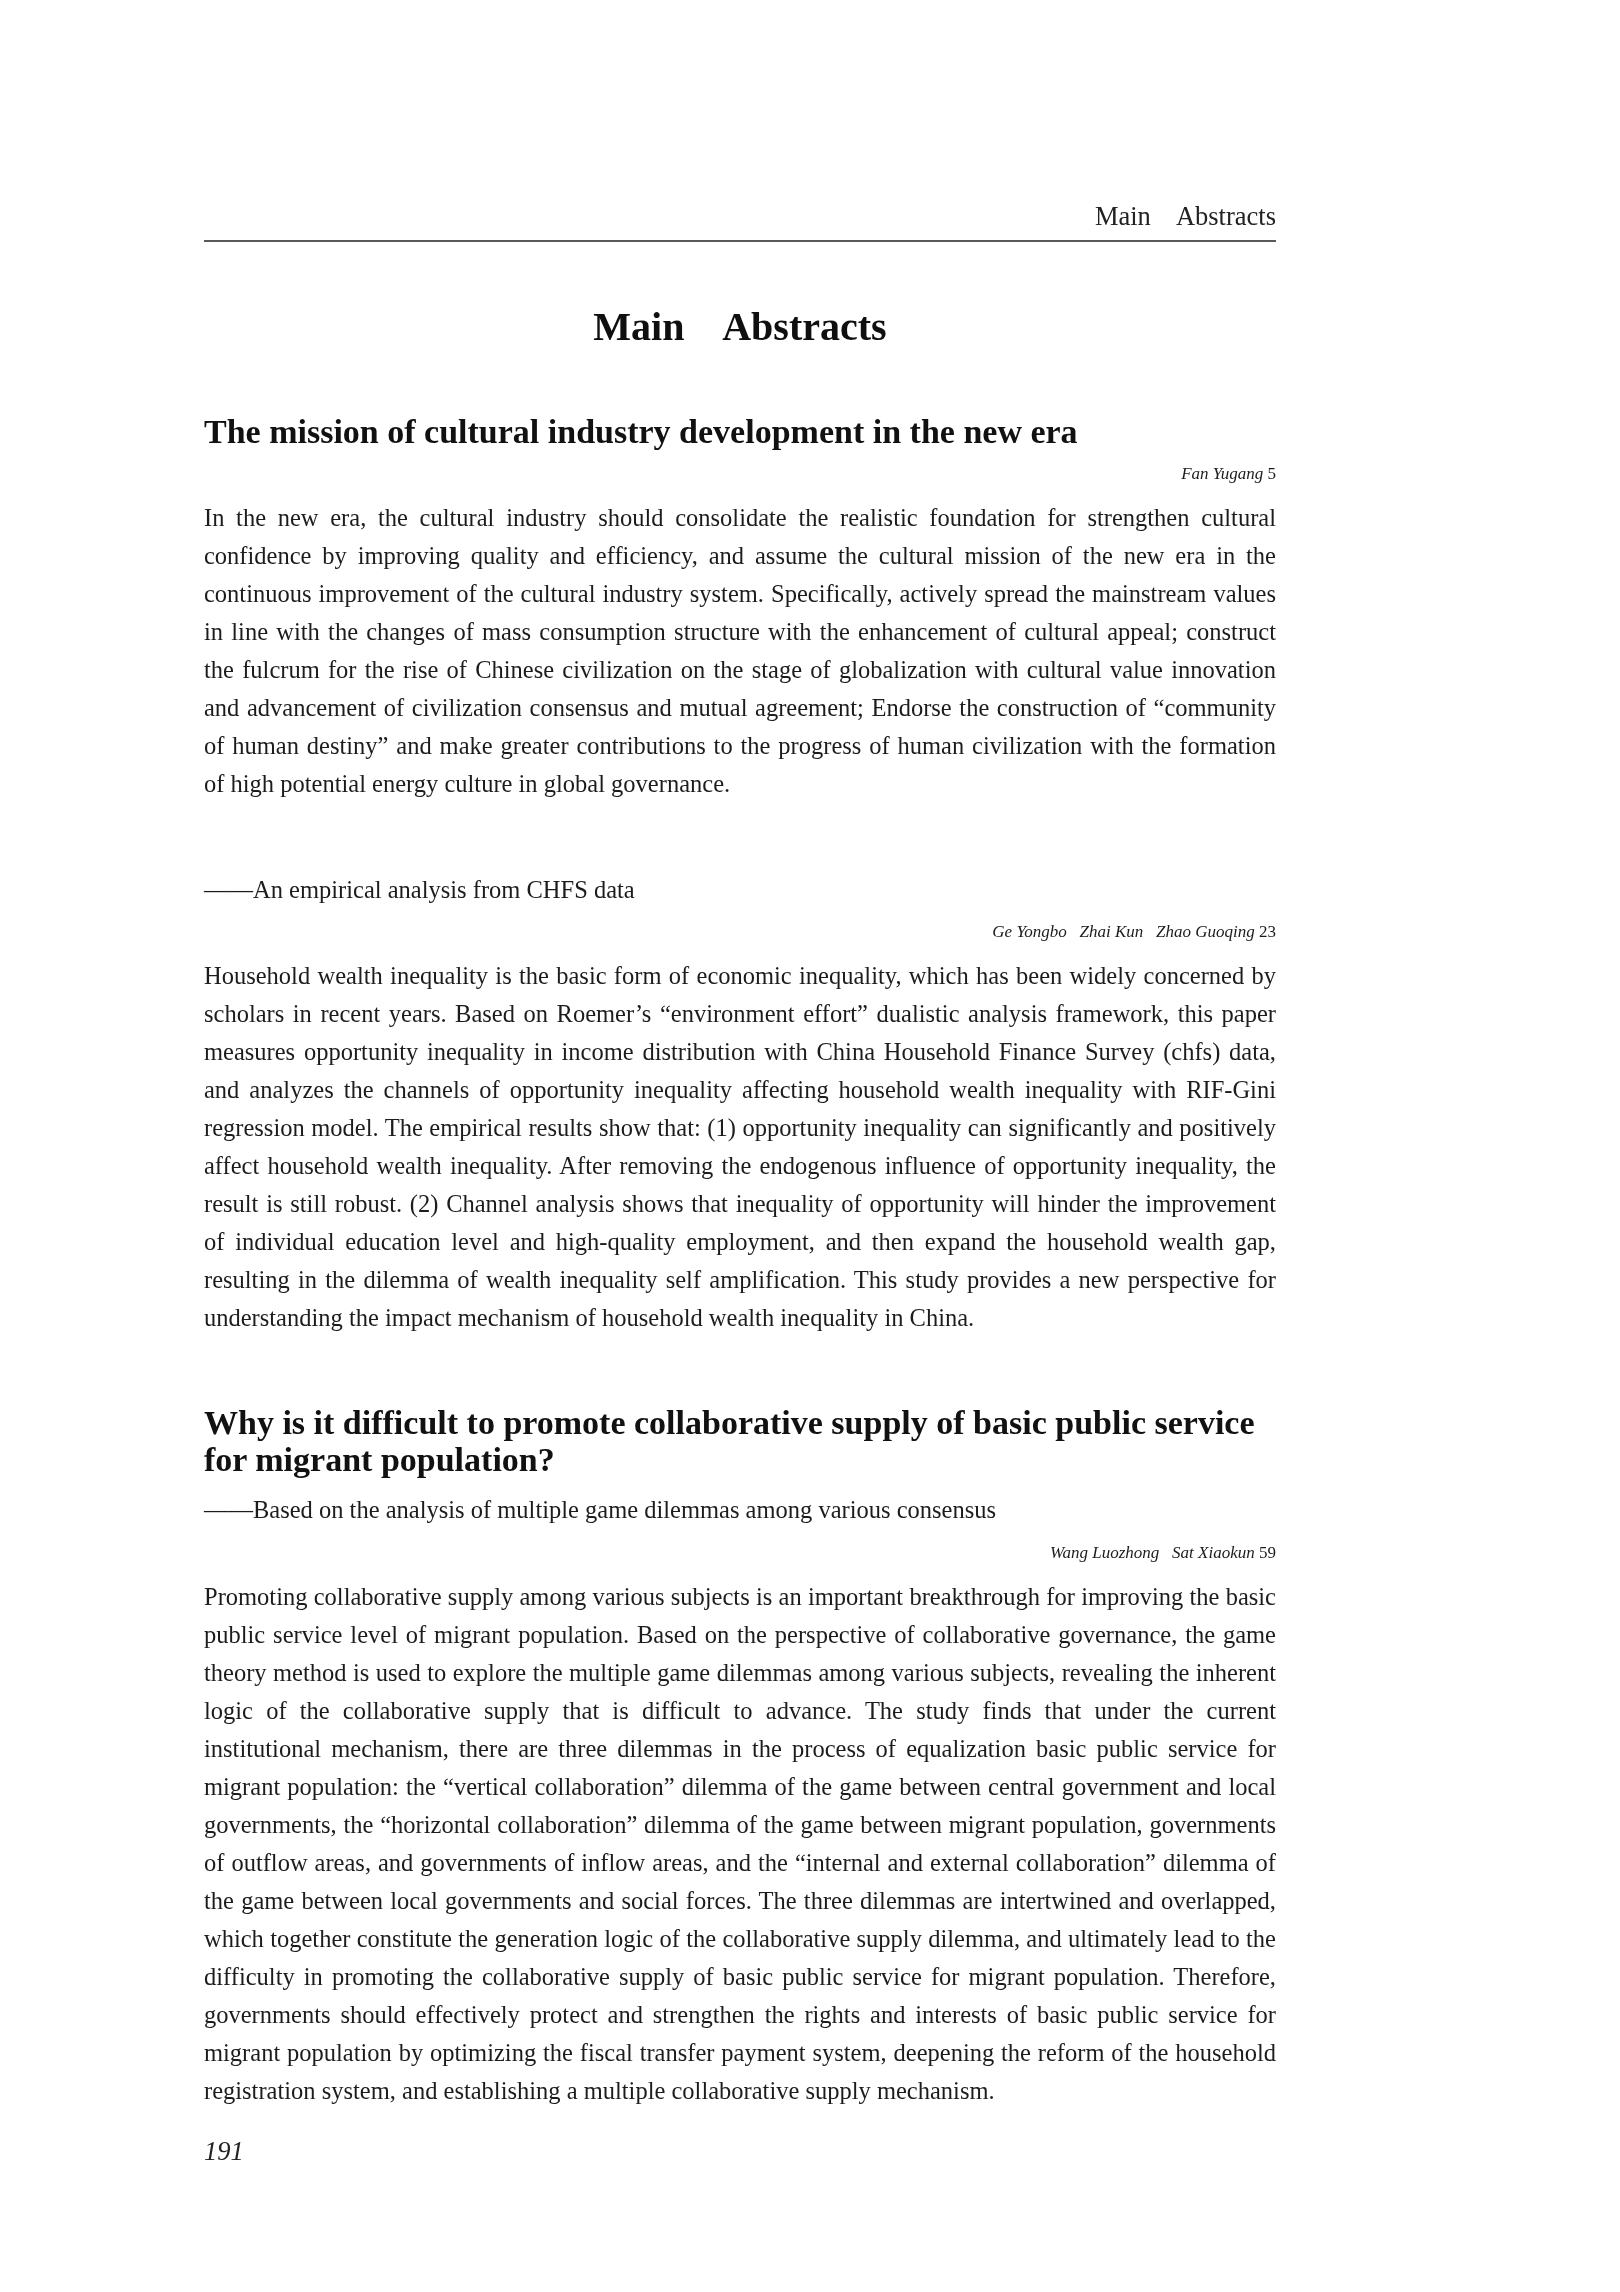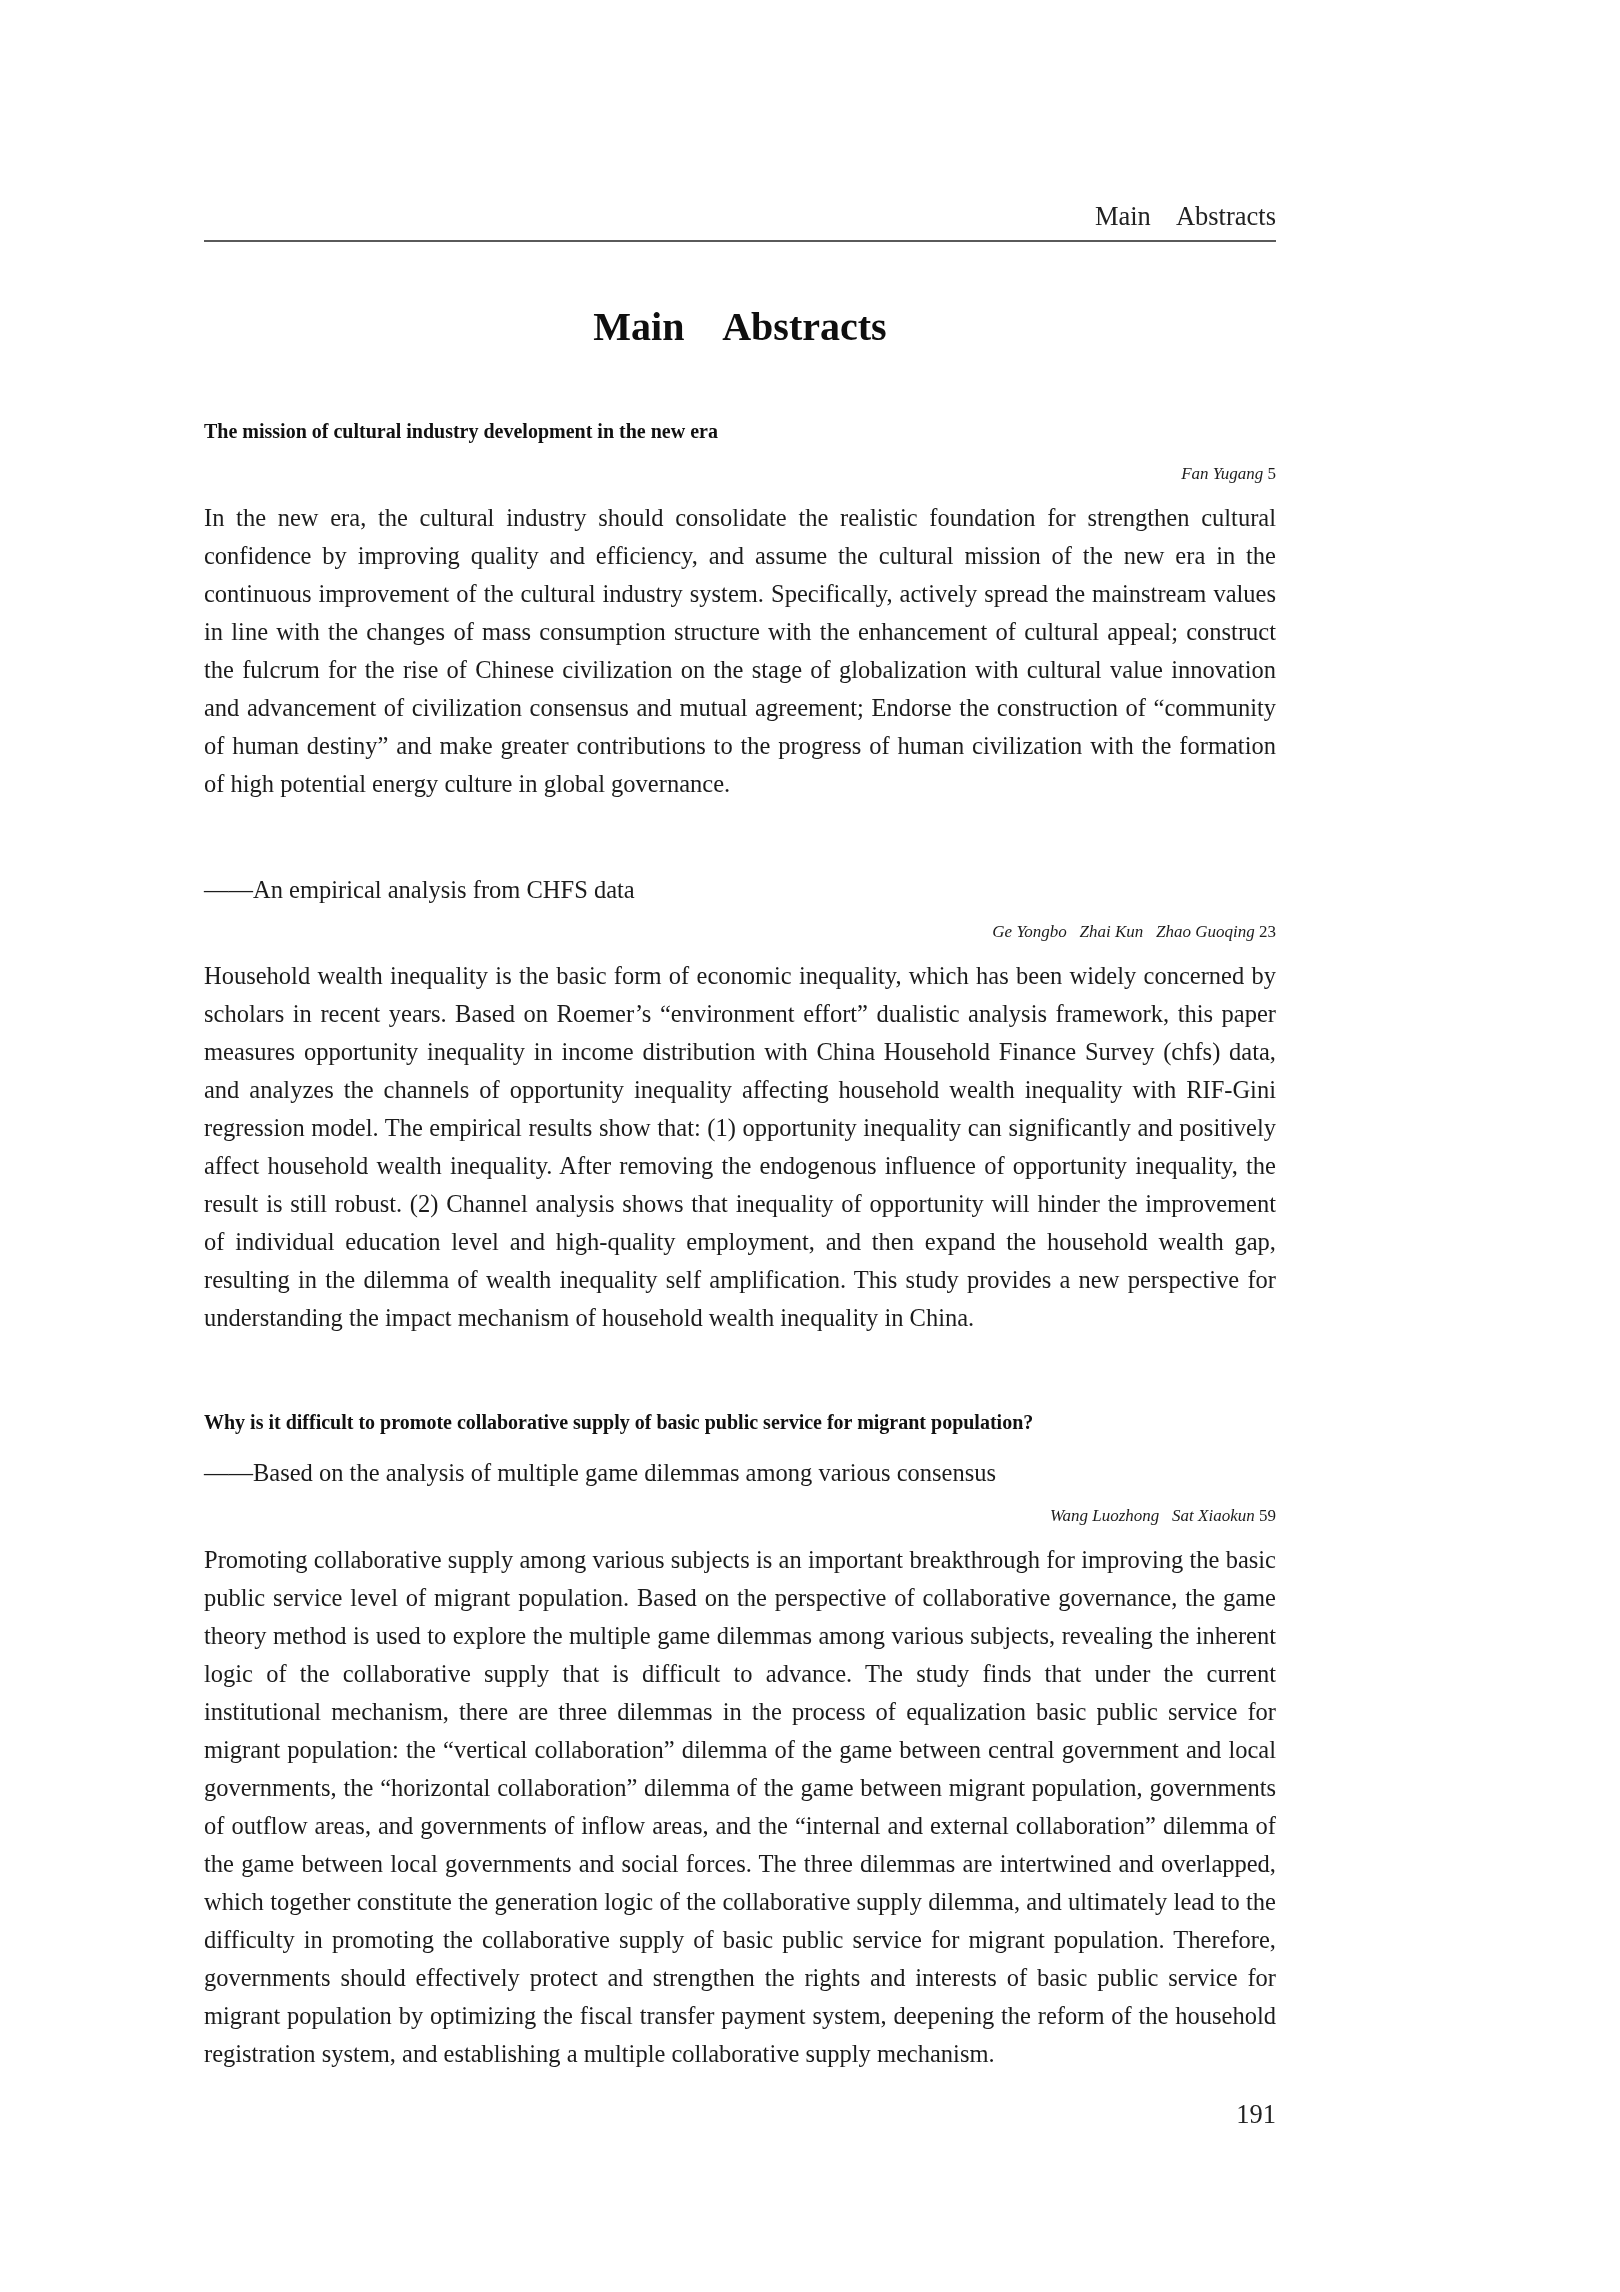--- a/index.html
+++ b/index.html
@@ -39,21 +39,21 @@
     color: #0f0f0f;
     white-space: pre-wrap;
   }
   .abstract {
     margin-top: 67px;
   }
   .abstract.first {
     margin-top: 63px;
   }
   .abstract-title {
-    font-size: 20px;
+    font-size: 34px;
     font-weight: bold;
     color: #111;
     line-height: 37px;
     white-space: pre-wrap;
   }
   .abstract-subtitle {
     font-size: 24.5px;
     line-height: 39px;
     margin-top: 12px;
     white-space: pre-wrap;
@@ -71,24 +71,25 @@
   .abstract-authors .pageref {
     font-style: normal;
   }
   .abstract-body {
     font-size: 24.5px;
     line-height: 38px;
     text-align: justify;
     color: #1c1c1c;
   }
   .page-number {
-    text-align: right;
+    text-align: left;
     font-size: 26.5px;
     margin-top: 25.5px;
     color: #222;
+    font-style: italic;
   }
   .copyright-footer {
     position: absolute;
     left: 29px;
     top: 2203px;
     font-size: 28px;
     color: #9b9b9b;
     white-space: pre-wrap;
   }
 </style>

